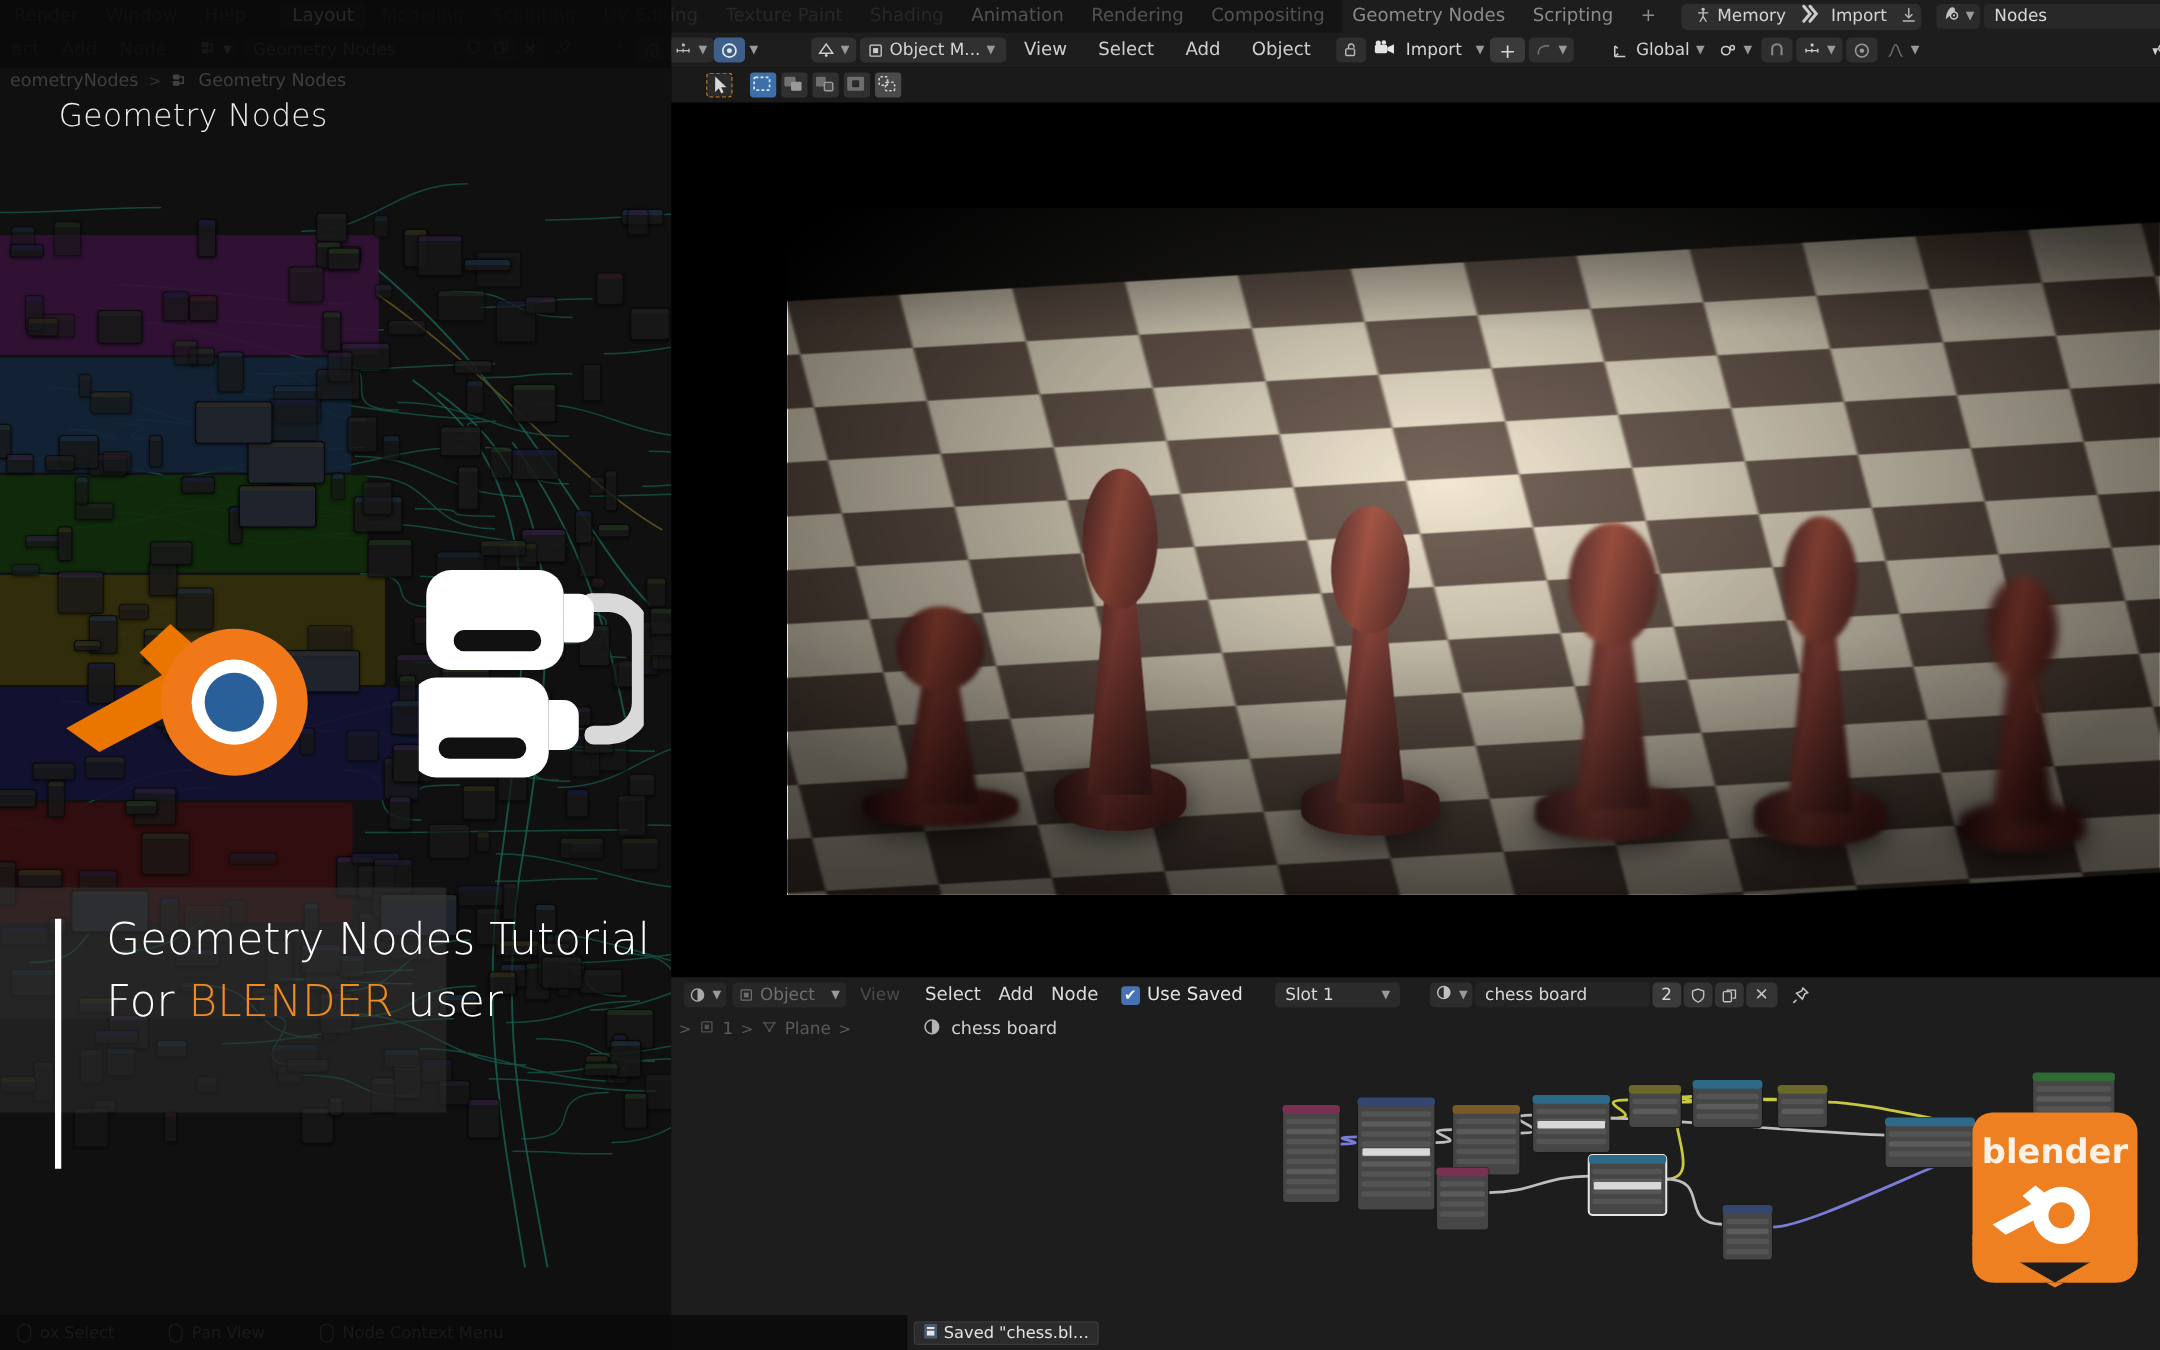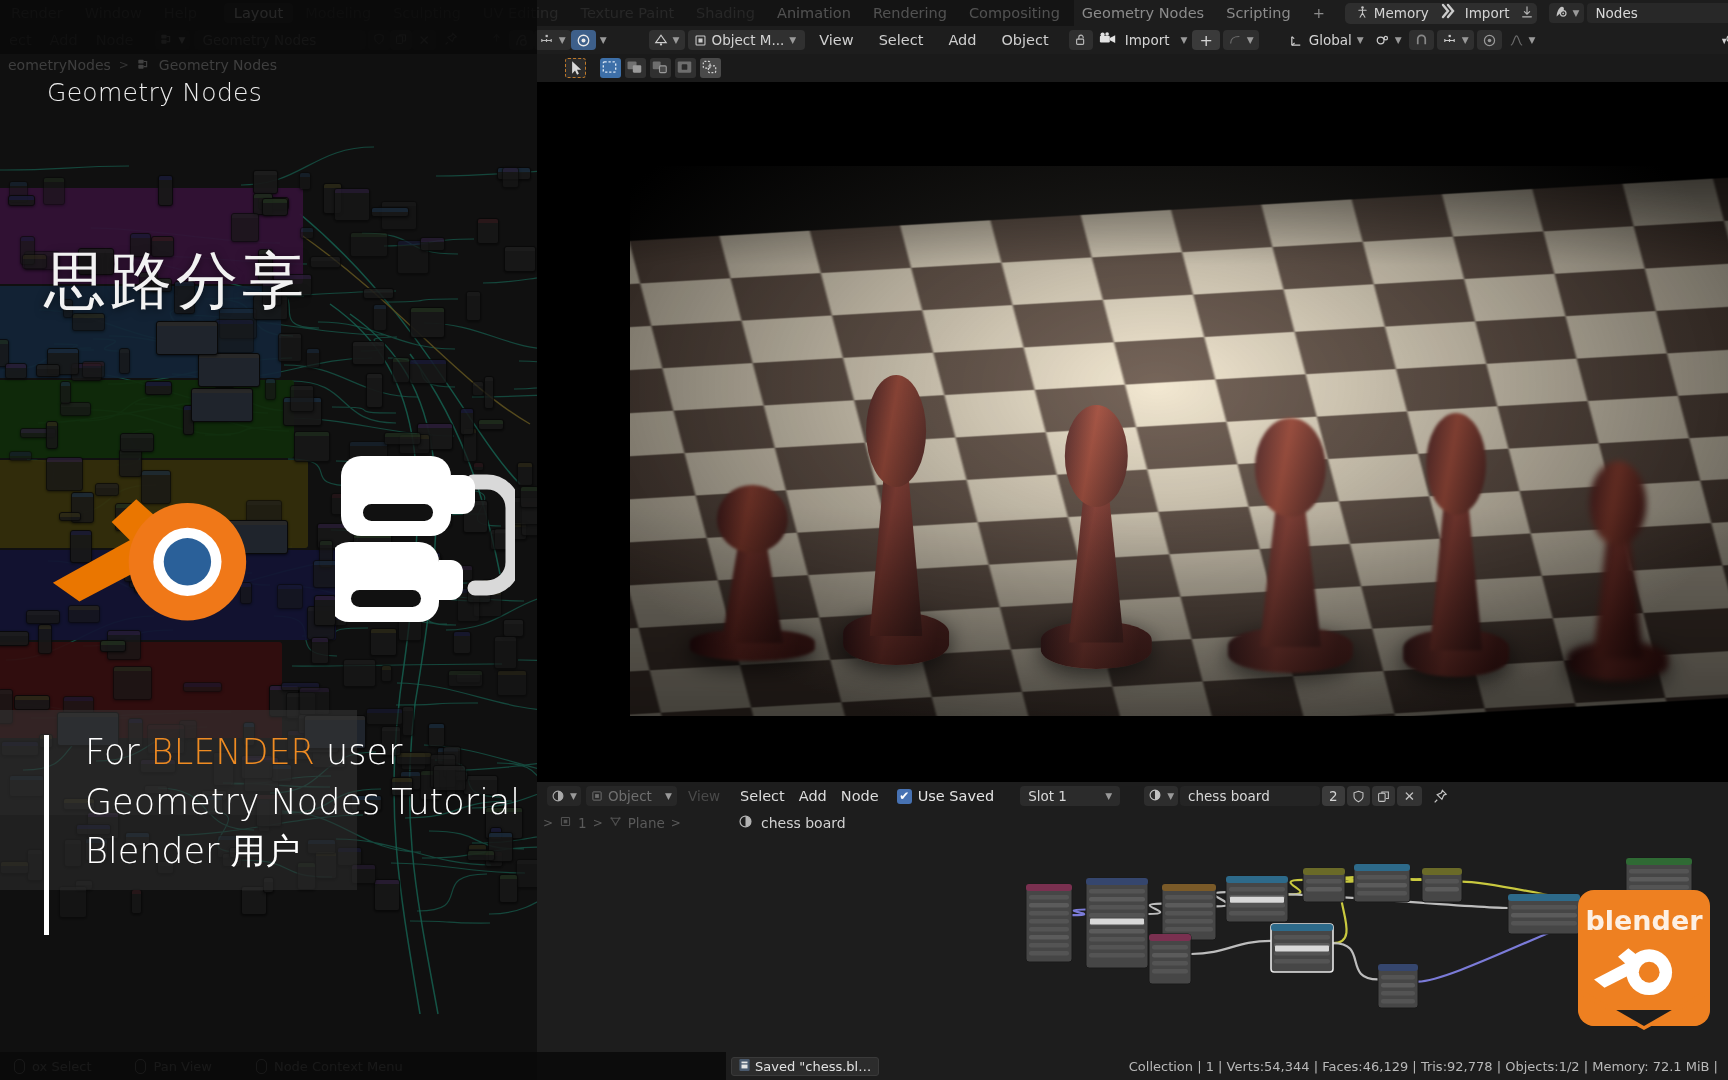--- a/index.html
+++ b/index.html
@@ -1699,23 +1699,20 @@
       </div>
       <div class="kb">
         <span class="mouseico"></span>
         <span>Pan View</span>
       </div>
       <div class="kb">
         <span class="mouseico"></span>
         <span>Node Context Menu</span>
       </div>
     </div>
-    <div class="statsright">
-      <span>Collection | 1 | Verts:54,344 | Faces:46,129 | Tris:92,778 | Objects:1/2 | Memory: 72.1 MiB |</span>
-    </div>
   </div>
   <div class="statusmask"></div>
   <div class="savedtoast">
     <span>
       <svg width="11" height="12" viewBox="0 0 12 14">
           <rect x="0" y="0" width="12" height="14" rx="1.5" fill="#4a5a6e"></rect>
           <rect x="2.5" y="3" width="7" height="2" fill="#e6e6e6"></rect>
           <rect x="2.5" y="6.5" width="7" height="4.5" fill="#e6e6e6"></rect>
         </svg>
     </span>
@@ -1723,21 +1720,20 @@
   </div>
 
   <div class="topmask"></div>
   <div class="topmask2"></div>
 
   <div id="overlay">
     <div class="ov-dim"></div>
 
     <div class="ov-gn-label">Geometry Nodes</div>
 
-    <div class="ov-sub">思路分享</div>
 
     <div class="logo-blender">
       <svg viewBox="0 0 240 190" width="228" height="180">
         <path d="M8 140 L120 78 L150 100 L36 160 Z" fill="#ea7600"></path>
         <path d="M96 52 L150 100 L112 118 L70 76 Z" fill="#ea7600"></path>
         <circle cx="150" cy="118" r="62" fill="#f07818"></circle>
         <circle cx="150" cy="118" r="36" fill="#ffffff"></circle>
         <circle cx="150" cy="118" r="25" fill="#2a6099"></circle>
       </svg>
     </div>
@@ -1751,25 +1747,24 @@
         <rect x="-6" y="100" width="110" height="80" rx="20" fill="#ffffff"></rect>
         <rect x="16" y="148" width="70" height="17" rx="8.5" fill="#111"></rect>
         <path d="M104 118 L116 118 A12 12 0 0 1 128 130 L128 146 A12 12 0 0 1 116 158 L104 158 Z" fill="#ffffff"></path>
       </svg>
     </div>
 
     <div class="ov-shade"></div>
     <div class="ov-shade2"></div>
     <div class="ov-bar"></div>
     <div class="ov-lines">
+      <div><span>Geometry Nodes Tutorial</span></div>
       <div>
         <span>For </span><span class="orange">BLENDER</span><span> user</span>
       </div>
-      <div><span>Geometry Nodes Tutorial</span></div>
-      <div><span>Blender 用户</span></div>
     </div>
   </div>
 
   <div class="badge">
     <svg viewBox="0 0 144 144" width="144" height="144">
       <rect x="6" y="2" width="132" height="120" rx="16" fill="#ee8021"></rect>
       <path d="M6 100 L6 122 A16 16 0 0 0 22 138 L72 138 L6 100 Z" fill="#ee8021"></path>
       <path d="M138 100 L138 122 A16 16 0 0 1 122 138 L72 138 L138 100 Z" fill="#ee8021"></path>
       <path d="M6 106 L72 142 L138 106 L138 120 A18 18 0 0 1 120 138 L24 138 A18 18 0 0 1 6 120 Z" fill="#ee8021"></path>
       <text x="72" y="42" font-family="DejaVu Sans, sans-serif" font-size="27" font-weight="bold" fill="#fdf0e4" text-anchor="middle">blender</text>

